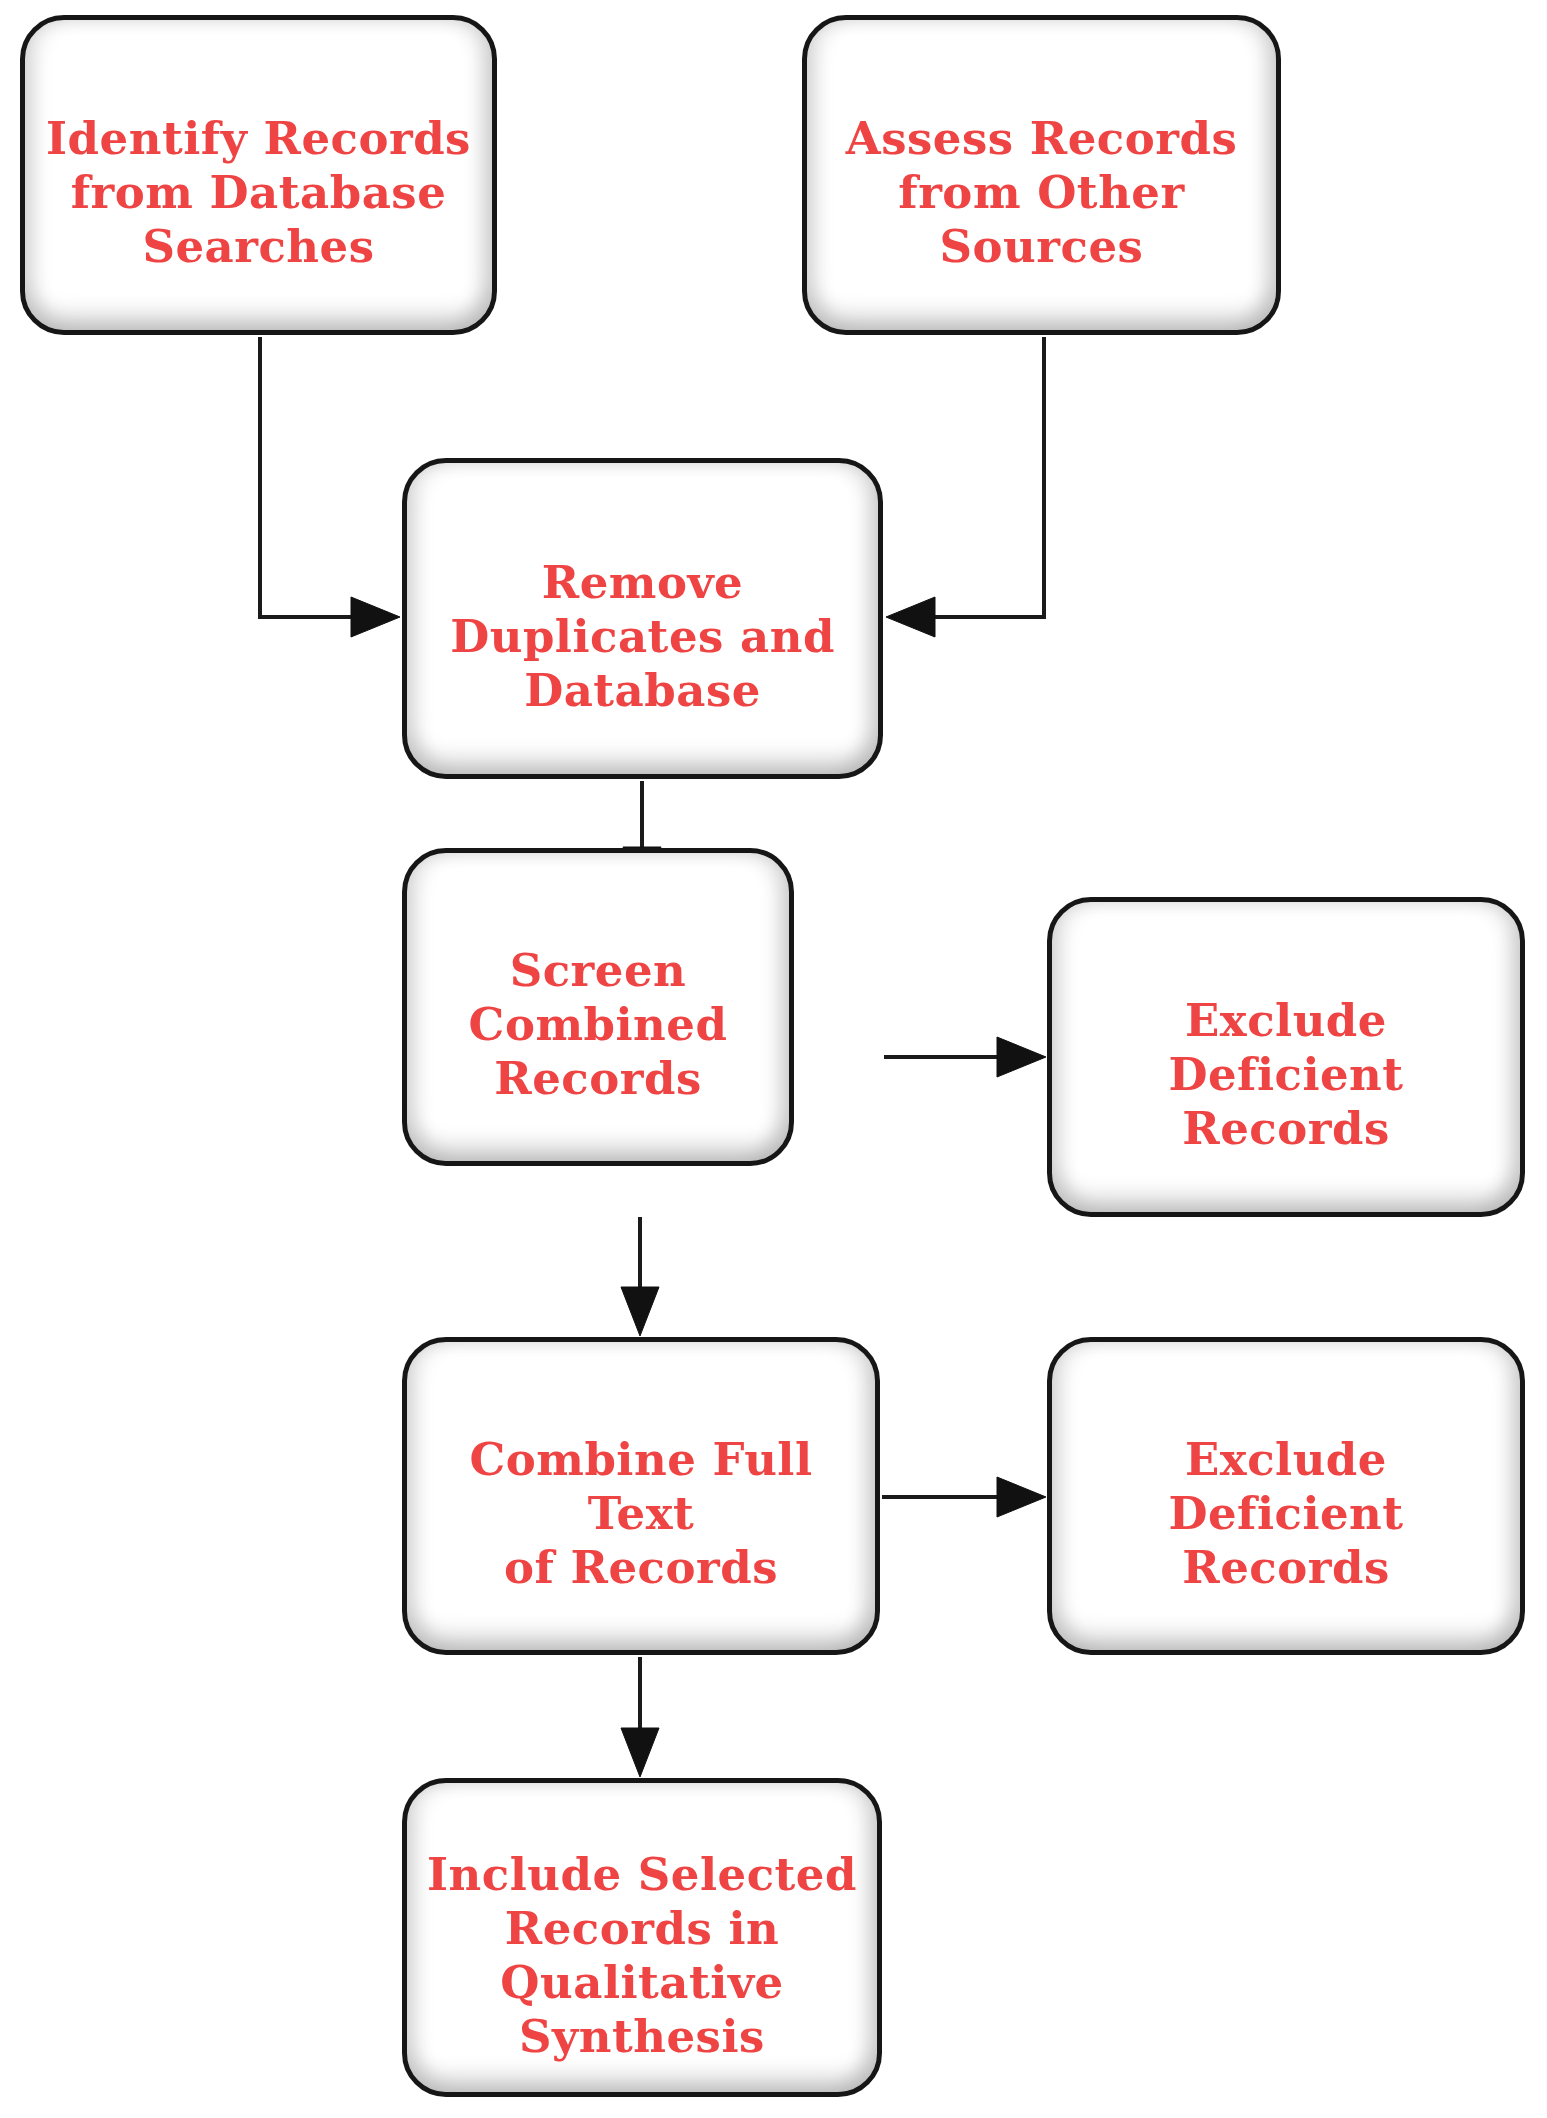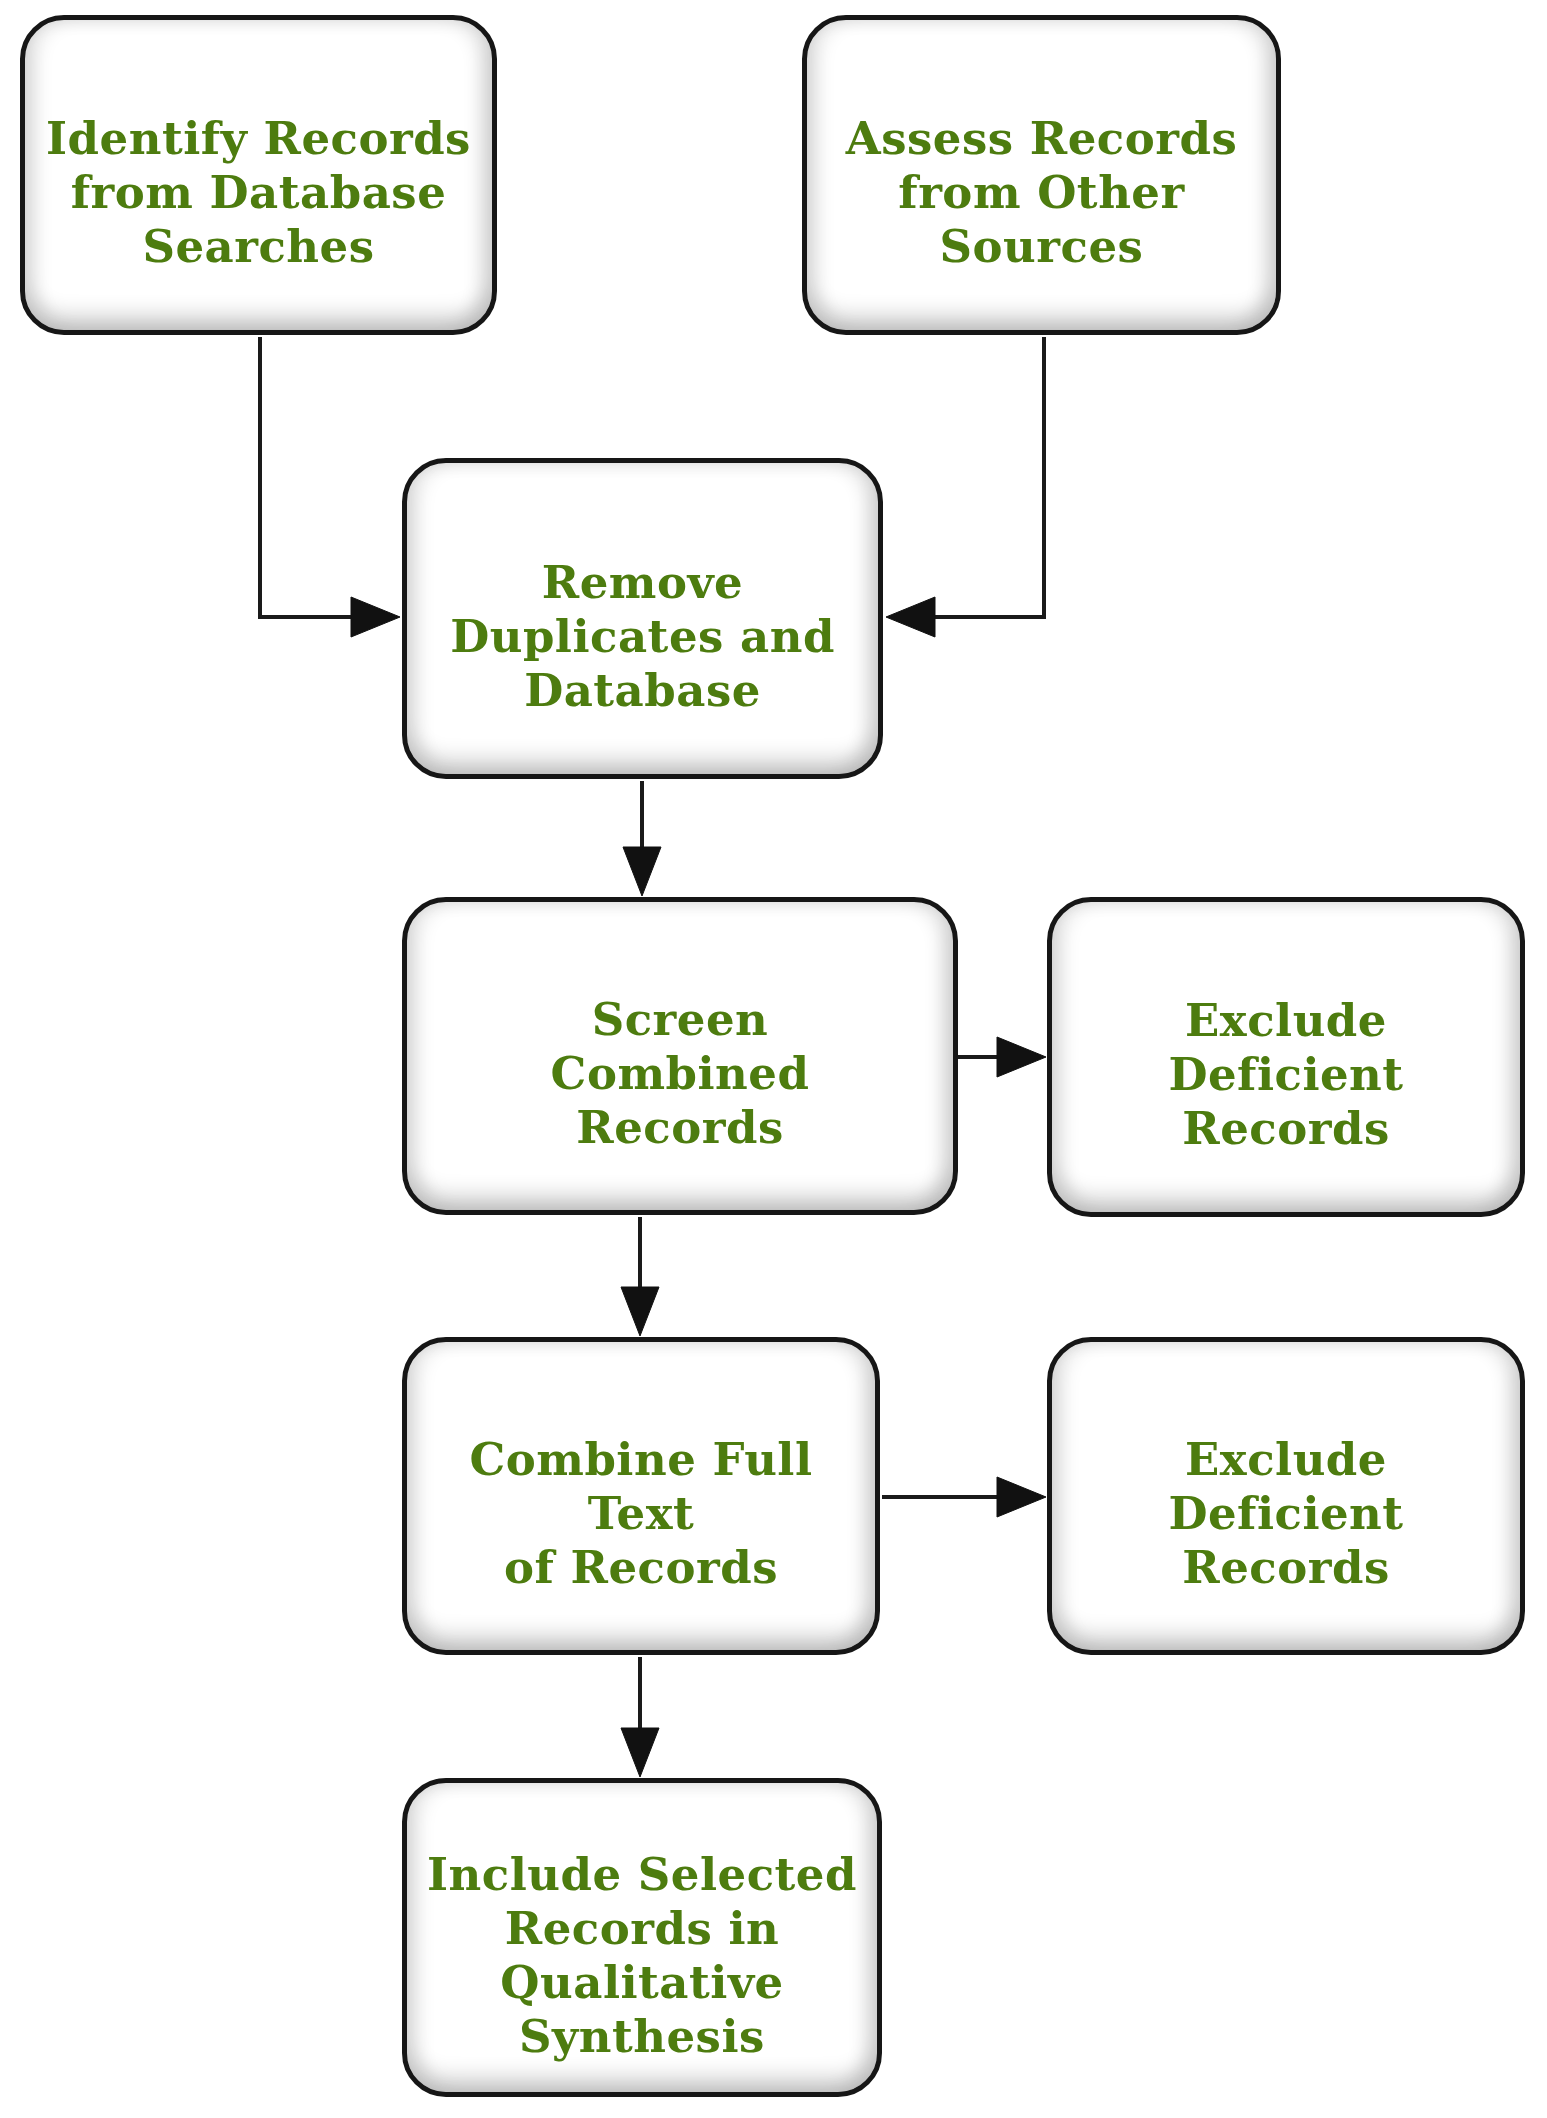--- a/index.html
+++ b/index.html
@@ -37,28 +37,28 @@
     align-items: center;
     justify-content: center;
     text-align: center;
   }
   .node-label {
     white-space: pre-line;
     font-weight: bold;
     font-size: 45px;
     line-height: 54px;
     letter-spacing: 0.5px;
-    color: #4d7c0f;
+    color: #ef4444;
     padding: 0 8px;
     margin-top: 36px;
   }
   #n-identify        { left: 20px;   top: 15px;   width: 477px; height: 320px; }
   #n-assess          { left: 802px;  top: 15px;   width: 479px; height: 320px; }
   #n-remove          { left: 402px;  top: 458px;  width: 481px; height: 321px; }
-  #n-screen-combined { left: 402px;  top: 897px;  width: 556px; height: 318px; }
+  #n-screen-combined { left: 402px;  top: 848px;  width: 392px; height: 318px; }
   #n-exclude-1       { left: 1047px; top: 897px;  width: 478px; height: 320px; }
   #n-screen-full     { left: 402px;  top: 1337px; width: 478px; height: 318px; }
   #n-exclude-2       { left: 1047px; top: 1337px; width: 478px; height: 318px; }
   #n-include         { left: 402px;  top: 1778px; width: 480px; height: 319px; }
   .edge-line {
     fill: none;
     stroke: #1a1a1a;
     stroke-width: 4;
   }
   .edge-head {

